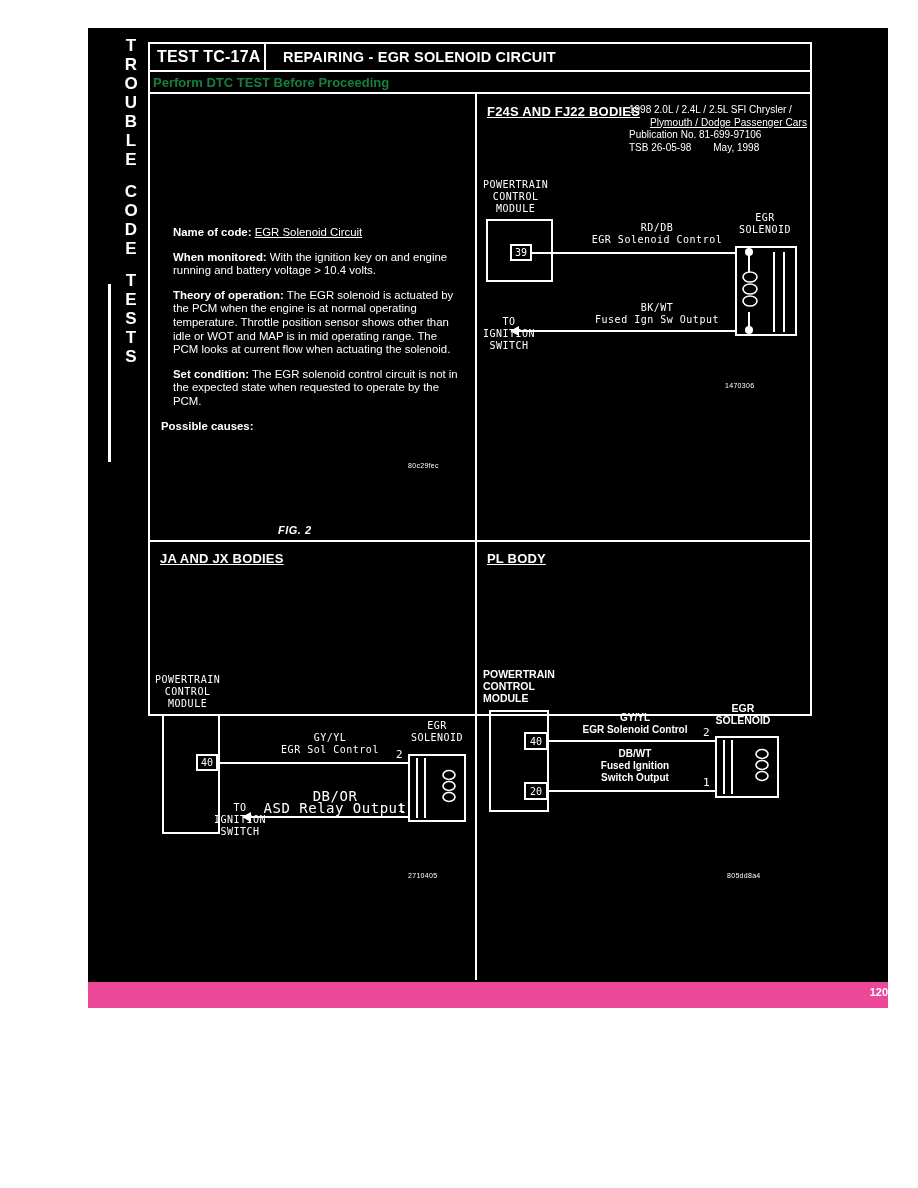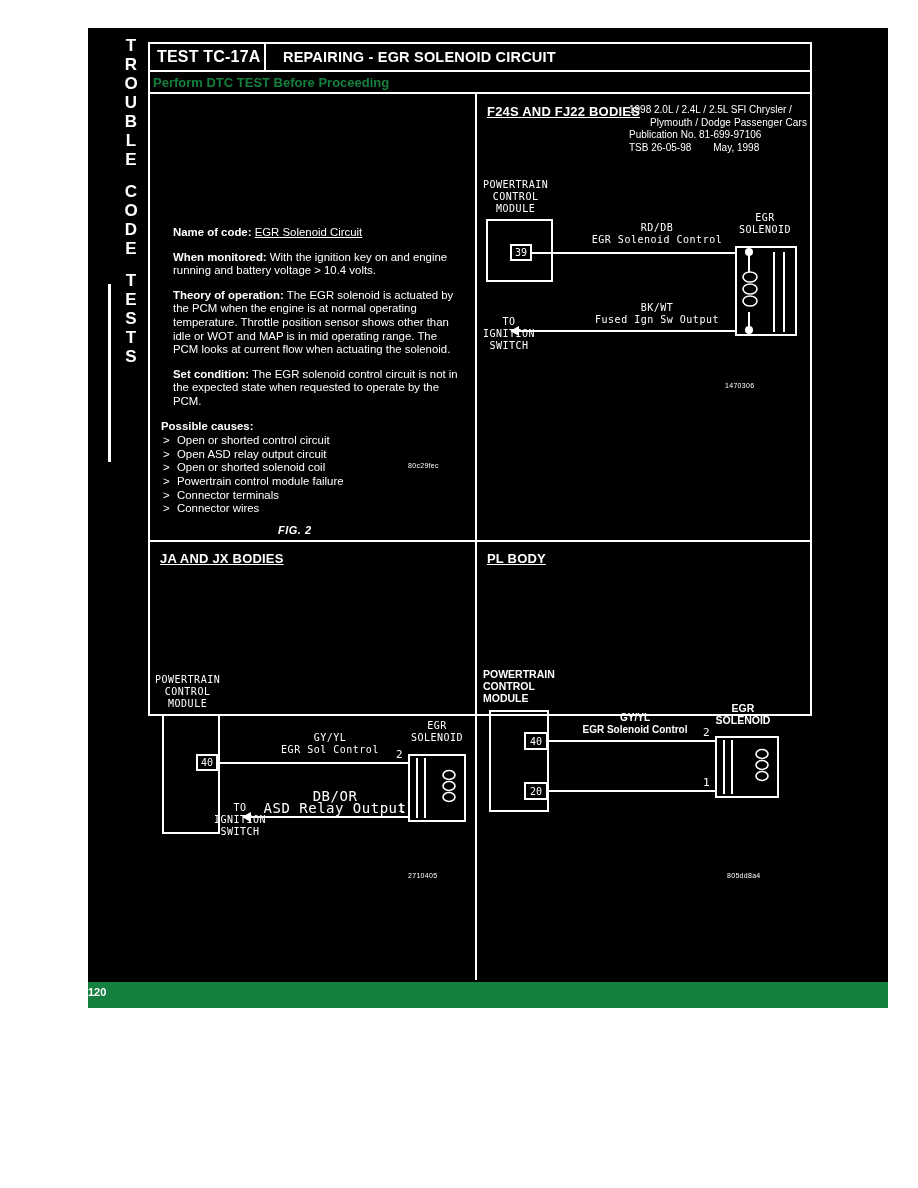--- a/index.html
+++ b/index.html
@@ -187,21 +187,21 @@
     letter-spacing: 0.2px;
   }
   .pub-info {
     position: absolute;
     color: #ffffff;
     font-size: 10px;
     line-height: 12.5px;
     text-align: right;
     width: 178px;
   }
-  .pub-info .row2 { letter-spacing: 0.1px; }
+  .pub-info .row2 { letter-spacing: 0.1px; text-decoration: underline; }
   .pub-left { text-align: left; }
   .tsb-row { display: flex; justify-content: flex-start; }
   .tsb-row span:last-child { margin-left: 22px; }
 
   
   .diag { position: absolute; }
   .mono {
     font-family: "DejaVu Sans Mono", monospace;
     color: #ffffff;
     letter-spacing: 0.5px;
@@ -254,23 +254,23 @@
     color: #ffffff;
     font-family: "DejaVu Sans Mono", monospace;
     font-size: 11px;
   }
   .pagenum-wrap {
     position: absolute;
     left: 88px;
     top: 982px;
     width: 800px;
     height: 26px;
-    background: #15803d;
-    color: #ffffff;
-    text-align: left;
+    background: #ec4899;
+    color: #ffffff;
+    text-align: right;
     font-size: 11px;
     font-weight: bold;
     padding-top: 4px;
     box-sizing: border-box;
   }
 </style>
 </head>
 <body>
 
 <div class="page-black"></div>
@@ -324,28 +324,20 @@
         </p>
         <p>
           <span class="lbl">Theory of operation:</span>
           <span>The EGR solenoid is actuated by the PCM when the engine is at normal operating temperature. Throttle position sensor shows other than idle or WOT and MAP is in mid operating range.  The PCM looks at current flow when actuating the solenoid.</span>
         </p>
         <p>
           <span class="lbl">Set condition:</span>
           <span>The EGR solenoid control circuit is not in the expected state when requested to operate by the PCM.</span>
         </p>
         <div class="causes-title">Possible causes:</div>
-        <ul class="causes">
-          <li>Open or shorted control circuit</li>
-          <li>Open ASD relay output circuit</li>
-          <li>Open or shorted solenoid coil</li>
-          <li>Powertrain control module failure</li>
-          <li>Connector terminals</li>
-          <li>Connector wires</li>
-        </ul>
       </div>
       <div class="fig-id" style="left:258px; top:368px;">80c29fec</div>
       <div class="fig-caption" style="left:128px; top:430px;">FIG. 2</div>
     </div>
 
     <div class="cell-right">
       <div class="sec-head" style="left:10px; top:10px;">F24S AND FJ22 BODIES</div>
 
       <div class="pub-info pub-left" style="left:152px; top:10px;">
         <div>1998 2.0L / 2.4L / 2.5L SFI Chrysler /</div>
@@ -476,20 +468,25 @@
         <div class="pin" style="left:47px; top:240px; width:24px; height:18px;">20</div>
 
         <div class="hline" style="left:70px; top:198px; width:168px;"></div>
         <div class="lbl-c sans-b" style="left:88px; top:170px; font-size:10px; width:140px;">
           <div>GY/YL</div>
           <div>EGR Solenoid Control</div>
         </div>
         <div class="term-num" style="left:226px; top:184px;">2</div>
 
         <div class="hline" style="left:70px; top:248px; width:168px;"></div>
+        <div class="lbl-c sans-b" style="left:88px; top:206px; font-size:10px; width:140px;">
+          <div>DB/WT</div>
+          <div>Fused Ignition</div>
+          <div>Switch Output</div>
+        </div>
         <div class="term-num" style="left:226px; top:234px;">1</div>
 
         <div class="lbl-c sans-b" style="left:228px; top:160px; font-size:10.5px; width:76px;">
           <div>EGR</div>
           <div>SOLENOID</div>
         </div>
         <div class="box" style="left:238px; top:194px; width:64px; height:62px;"></div>
         <div class="vline" style="left:246px; top:198px; height:54px;"></div>
         <div class="vline" style="left:254px; top:198px; height:54px;"></div>
         <svg style="position:absolute; left:274px; top:204px;" width="22" height="44">

